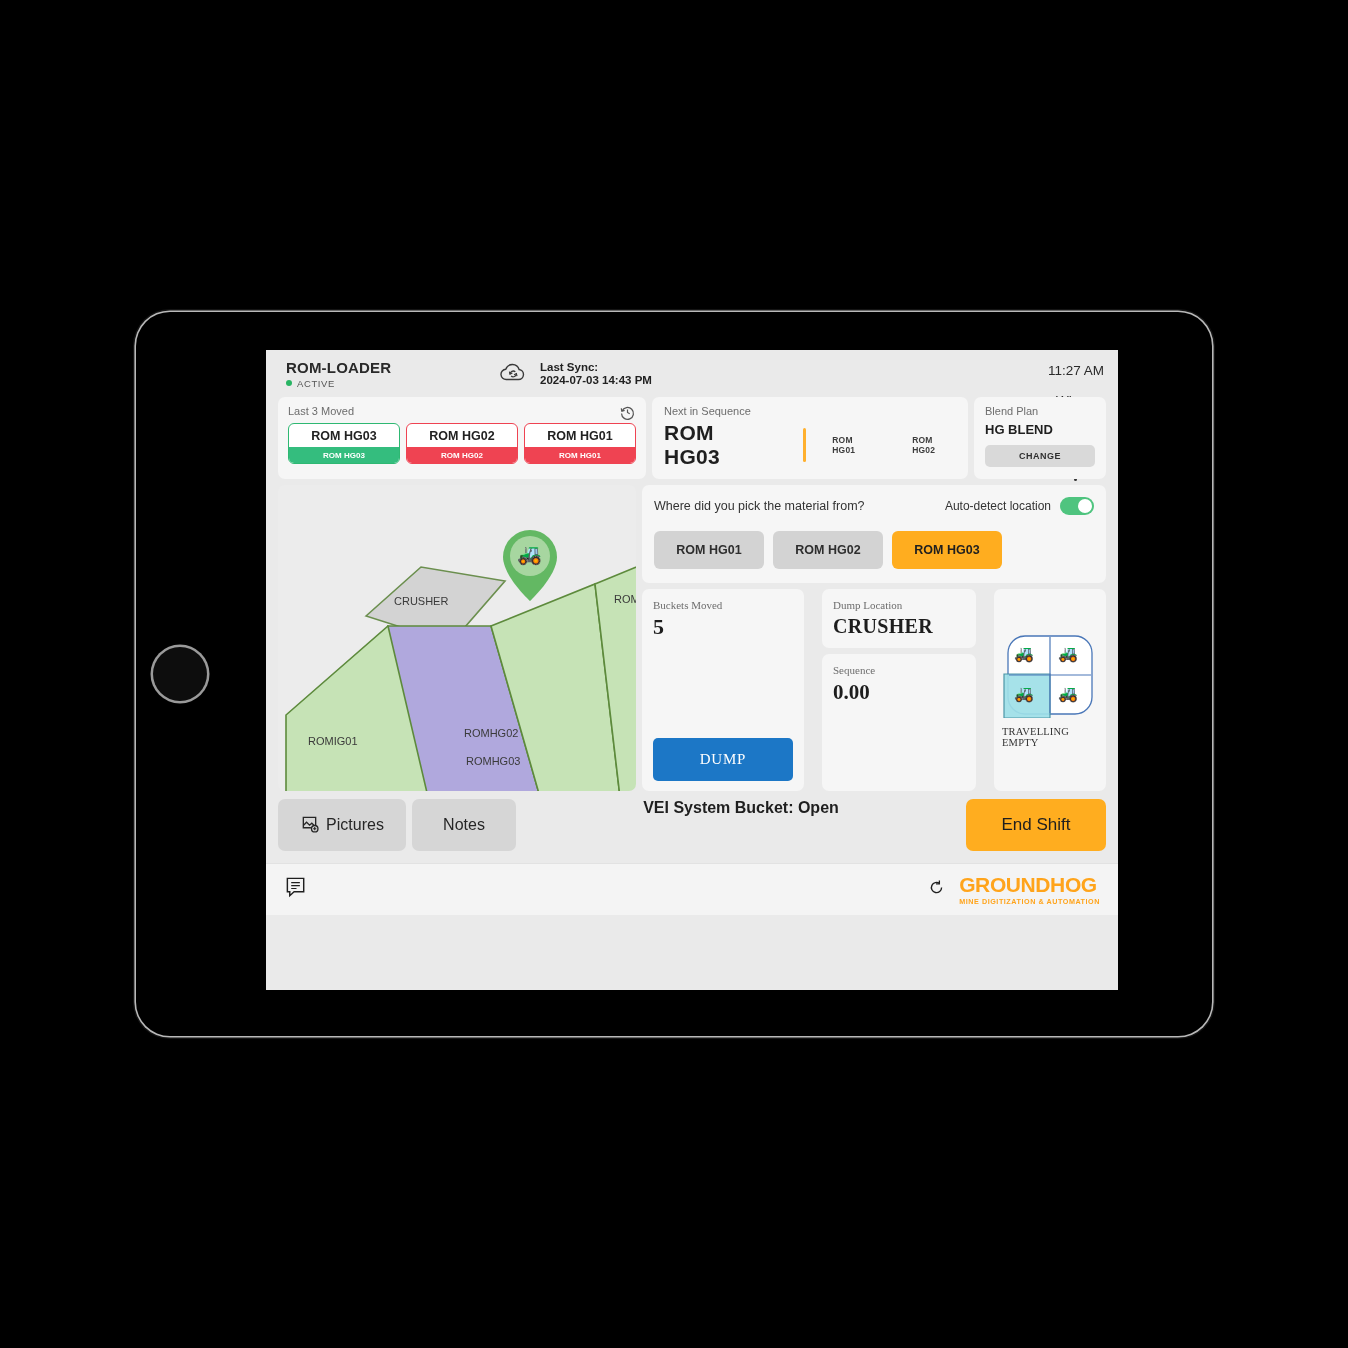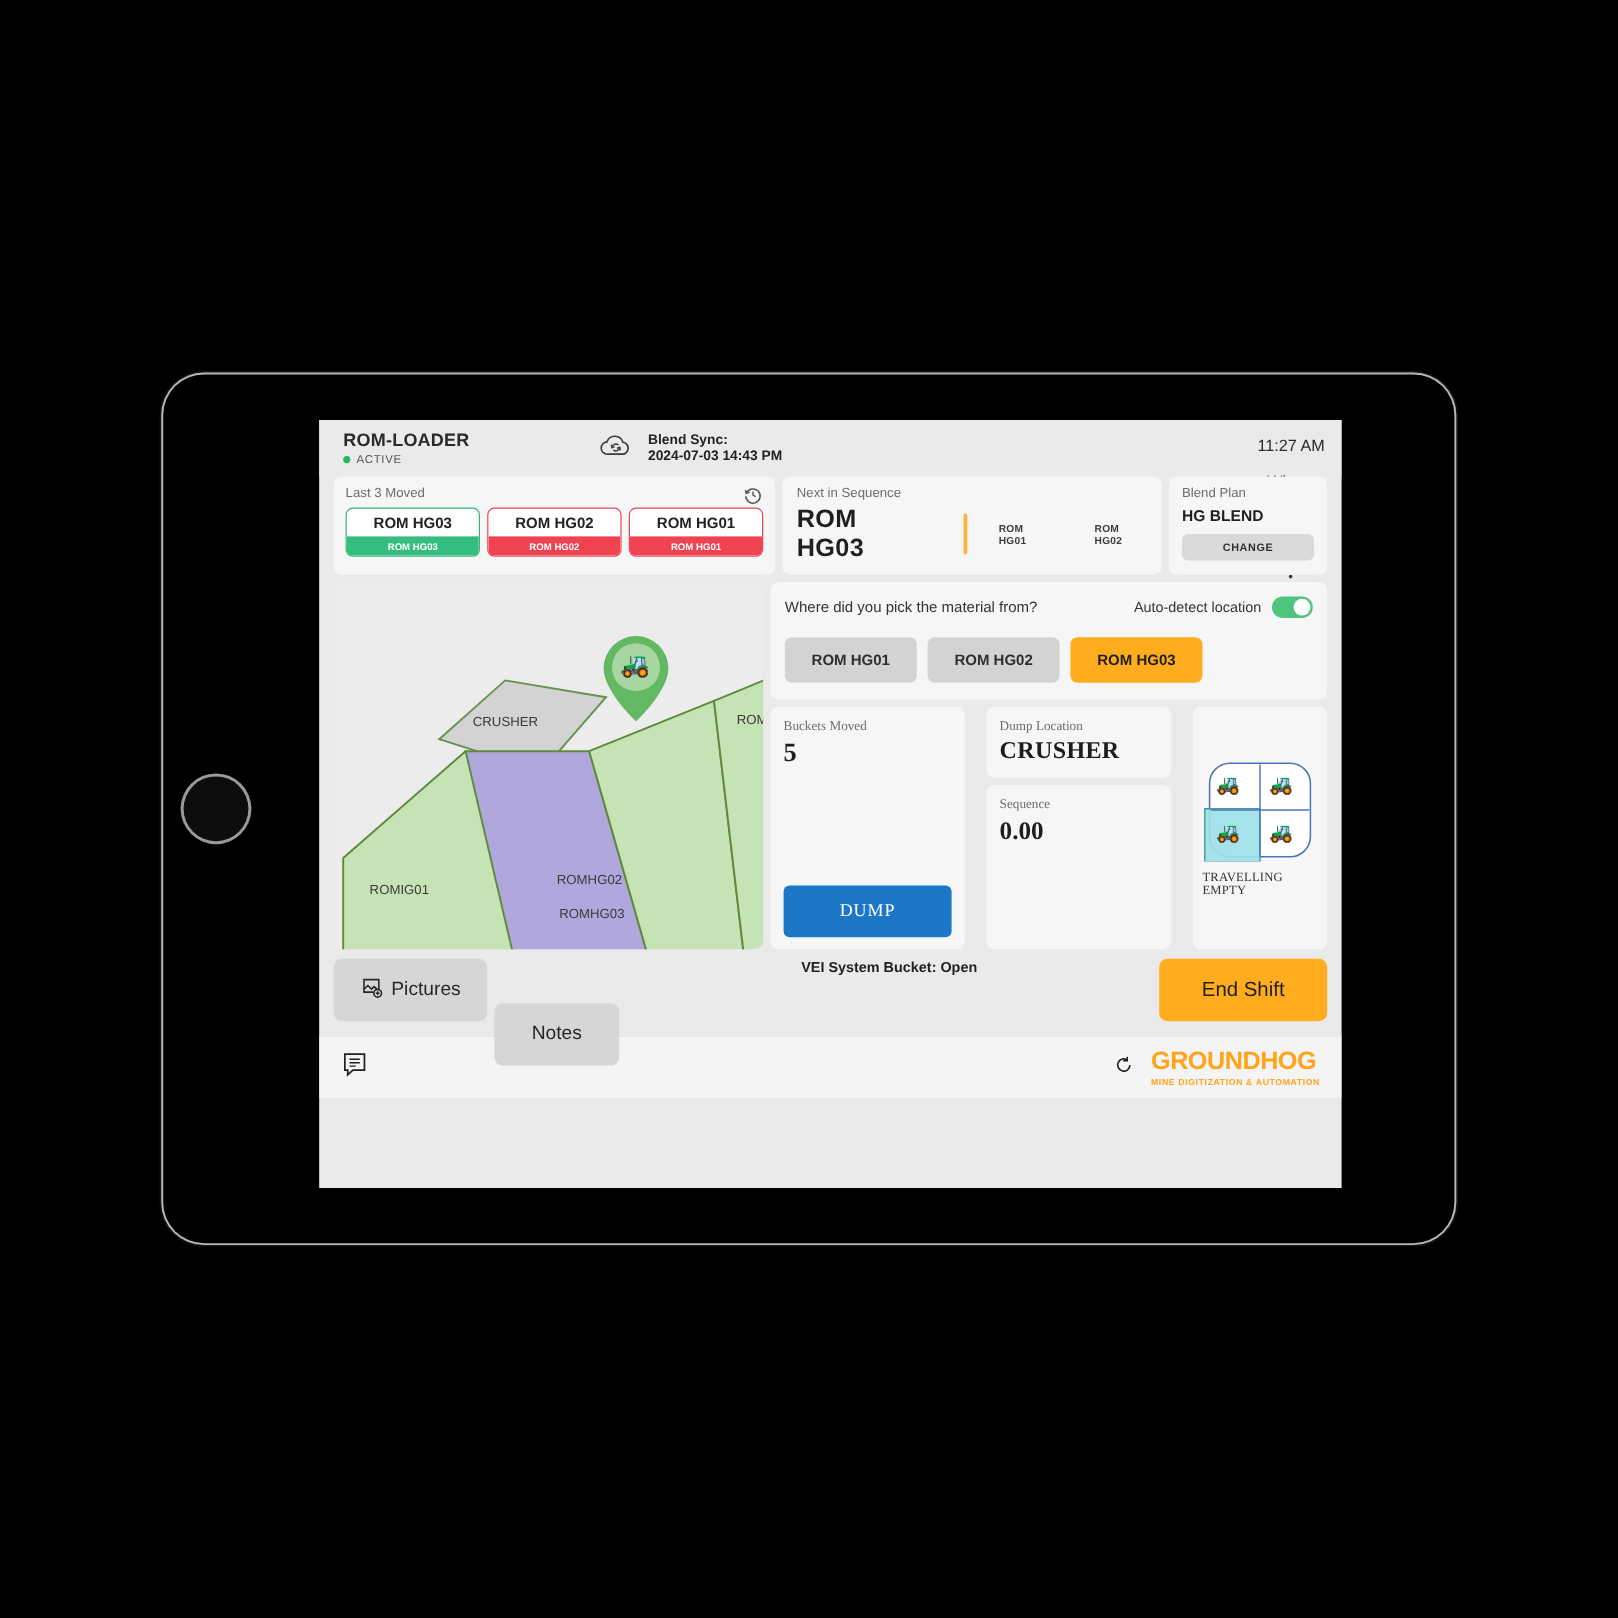--- a/index.html
+++ b/index.html
@@ -162,22 +162,22 @@
   .state-caption { font-size: 10.5px; color: #333; letter-spacing: .2px; }
 
   
   #actionbar { display: flex; gap: 6px; padding: 8px 12px 0; height: 62px; }
   .grey-btn {
     background: #d6d6d6; border: none; border-radius: 7px; height: 52px;
     display: flex; align-items: center; justify-content: center; gap: 7px;
     font-size: 16px; color: #262626; font-family: inherit; cursor: pointer;
   }
   #pictures-btn { width: 128px; }
-  #notes-btn { width: 104px; margin-top: 37px; }
-  .vei-text { margin-left: auto; font-size: 12px; font-weight: bold; color: #1f1f1f; }
+  #notes-btn { width: 104px; }
+  .vei-text { margin-left: auto; font-size: 16px; font-weight: bold; color: #1f1f1f; }
   #endshift-btn {
     margin-left: auto; width: 140px; height: 52px; background: #ffad1f;
     border: none; border-radius: 7px; font-size: 17px; color: #1f1f1f;
     font-family: inherit; cursor: pointer;
   }
 
   
   #footer {
     margin-top: 10px; height: 52px; background: #f4f4f4;
     display: flex; align-items: center; padding: 0 18px;
@@ -214,21 +214,21 @@
 
       <div class="sync-block">
         <span>
           <svg width="30" height="24" viewBox="0 0 30 24" fill="none" stroke="#3a3a3a" stroke-width="1.4">
             <path d="M8.5 19.5h12a5 5 0 0 0 .6-9.96A7 7 0 0 0 7.8 9.2 4.8 4.8 0 0 0 8.5 19.5z"></path>
             <path d="M12 14.2a3.2 3.2 0 0 1 5.3-2.4M18.4 13.6a3.2 3.2 0 0 1-5.3 2.4" stroke-width="1.3"></path>
             <path d="M11.4 11.6l.6 2.6 2.4-1.1M19 16.2l-.6-2.6-2.4 1.1" stroke-width="1.1"></path>
           </svg>
         </span>
         <div>
-          <div class="sync-text-1">Blend Sync:</div>
+          <div class="sync-text-1">Last Sync:</div>
           <div class="sync-text-2">2024-07-03 14:43 PM</div>
         </div>
       </div>
 
       <div class="hdr-right">
         <span>
           <svg width="13" height="18" viewBox="0 0 13 18" fill="none" stroke="#222" stroke-width="1.4">
             <path d="M3 5l7 8-3.5 3V2L10 5 3 13"></path>
           </svg>
         </span>

